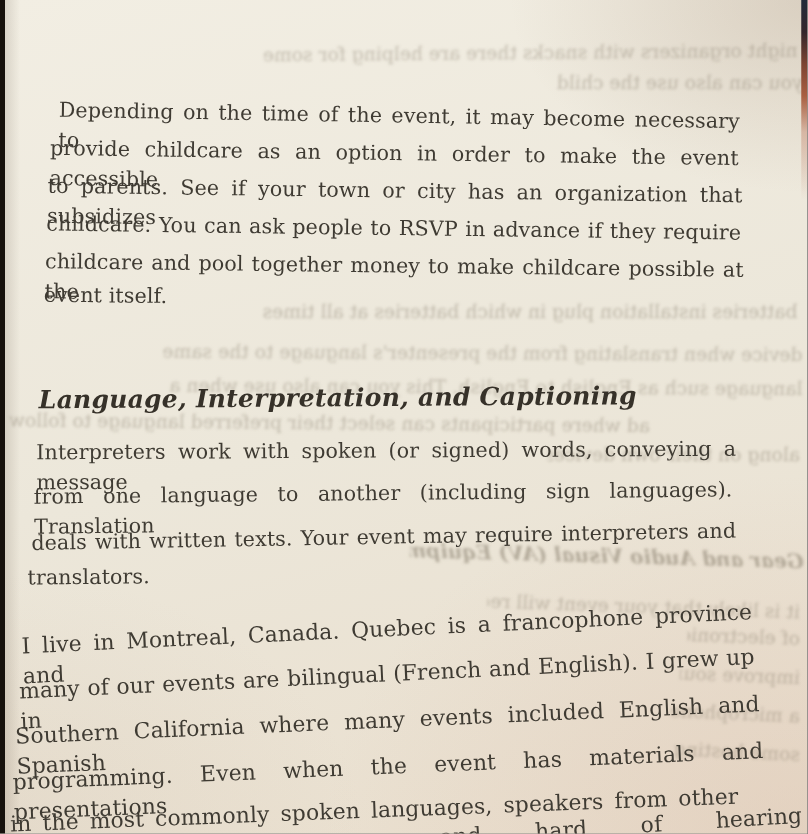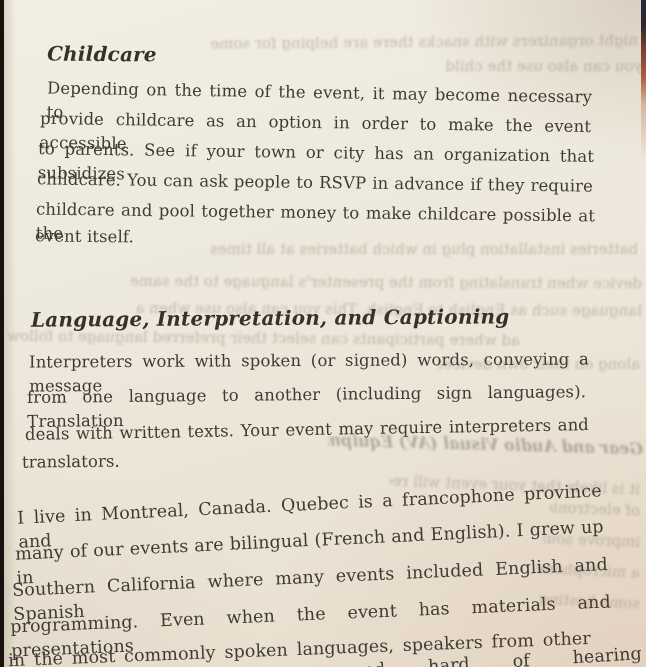--- a/index.html
+++ b/index.html
@@ -77,21 +77,20 @@
     <div class="ghost g5">ad where participants can select their preferred language to follow</div>
     <div class="ghost g6">along on their own devices.</div>
     <div class="ghost g7">Gear and Audio Visual (AV) Equipment</div>
     <div class="ghost g8">it is likely that your event will require some kind</div>
     <div class="ghost g9">of electronic</div>
     <div class="ghost g10">improve sound</div>
     <div class="ghost g11">a microphone</div>
     <div class="ghost g12">some hosting</div>
   </div>
 
-  <h2 class="hd hd1">Childcare</h2>
   <div class="bl p1l0">Depending on the time of the event, it may become necessary to</div>
   <div class="bl p1l1">provide childcare as an option in order to make the event accessible</div>
   <div class="bl p1l2">to parents. See if your town or city has an organization that subsidizes</div>
   <div class="bl p1l3">childcare. You can ask people to RSVP in advance if they require</div>
   <div class="bl p1l4">childcare and pool together money to make childcare possible at the</div>
   <div class="bl p1l5 last">event itself.</div>
 
   <h2 class="hd hd2">Language, Interpretation, and Captioning</h2>
   <div class="bl p2l0">Interpreters work with spoken (or signed) words, conveying a message</div>
   <div class="bl p2l1">from one language to another (including sign languages). Translation</div>

